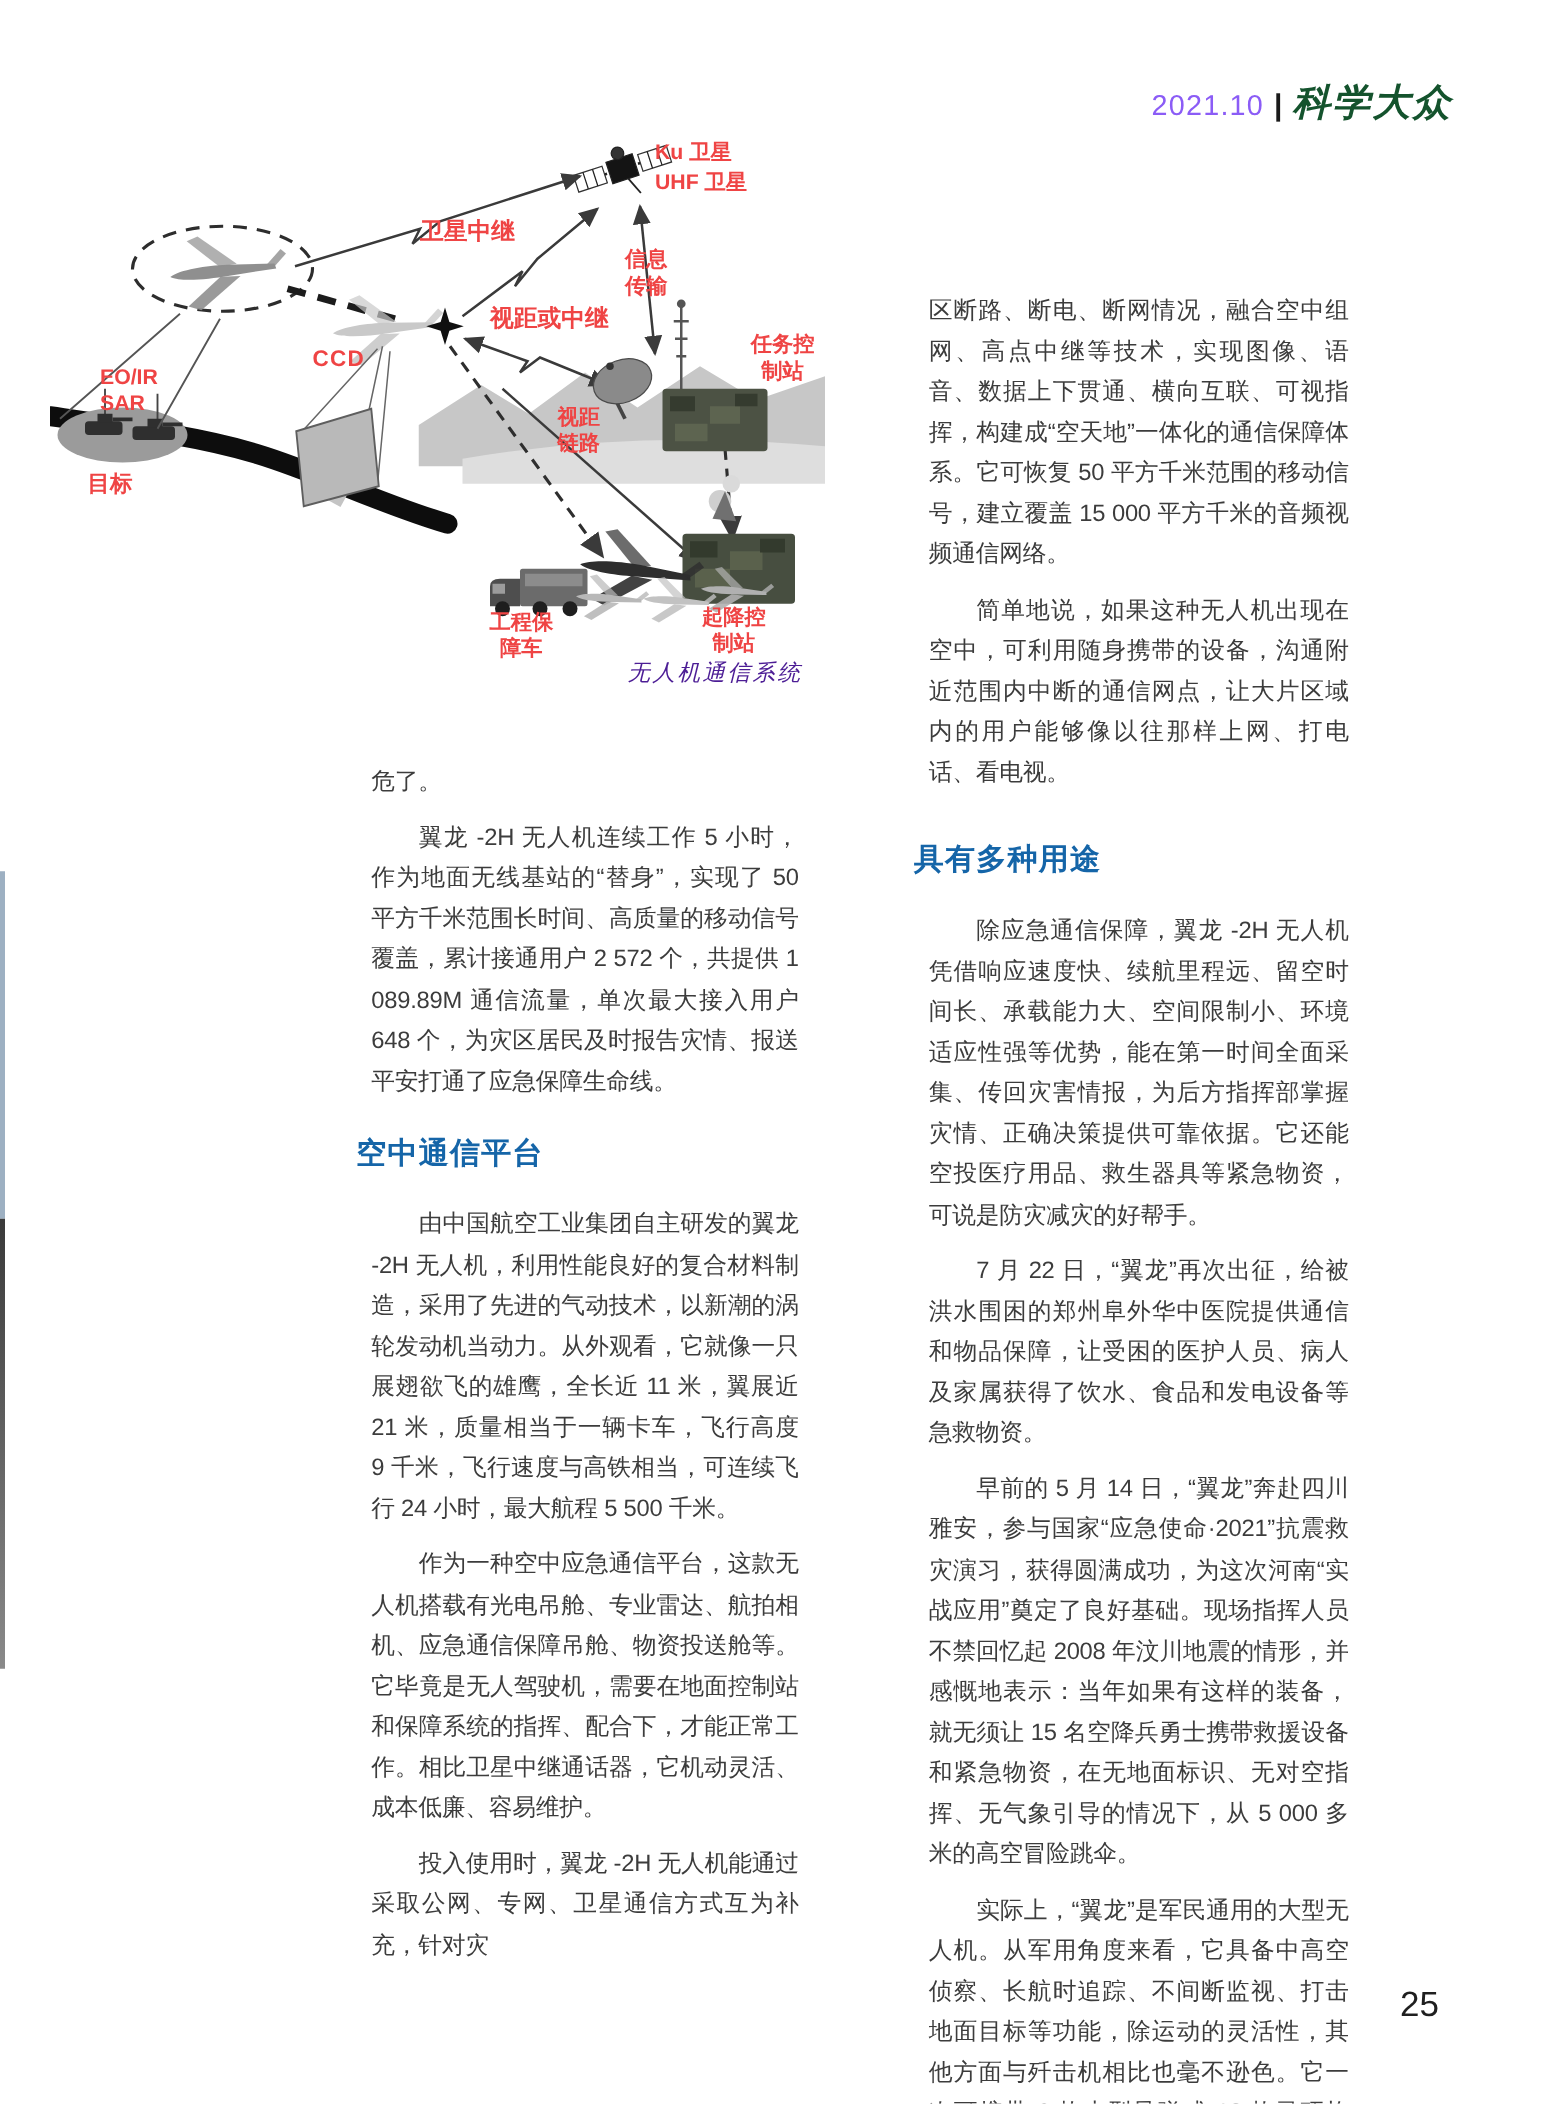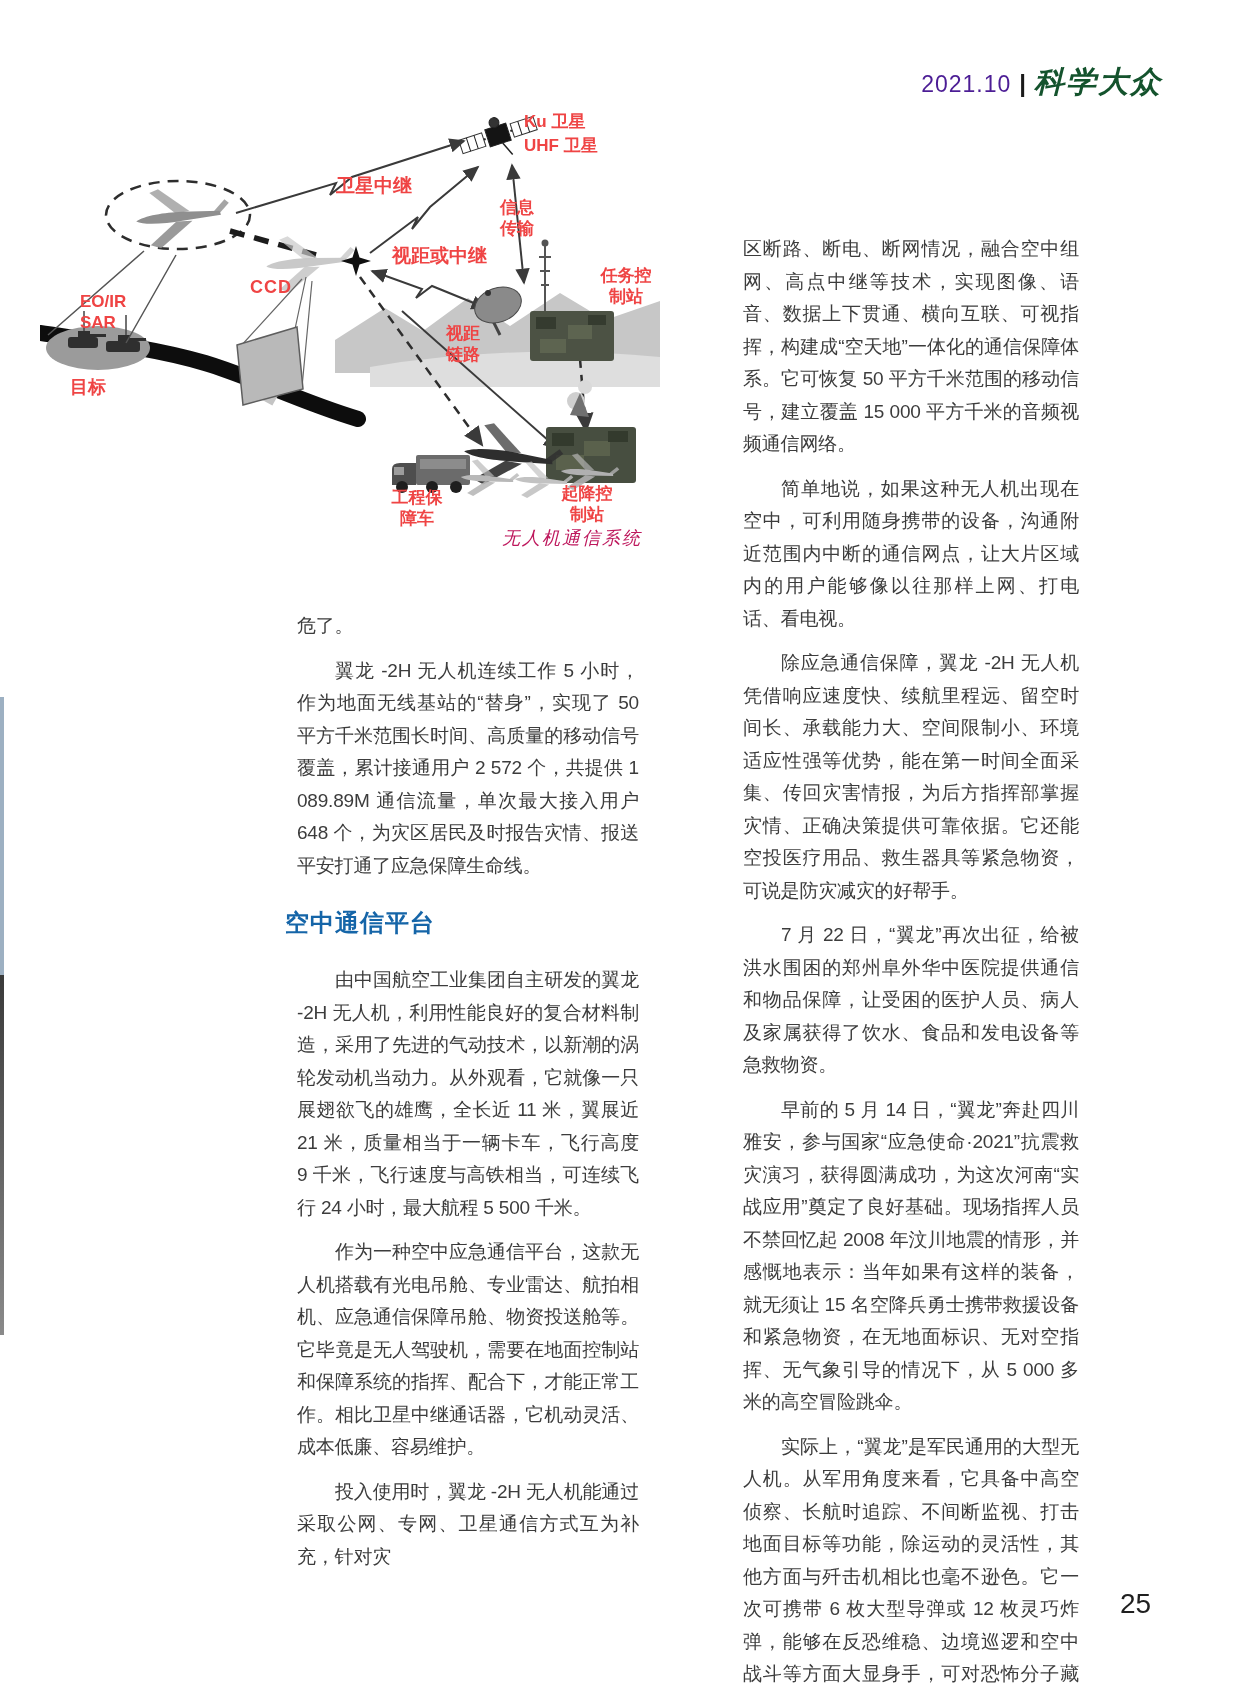--- a/index.html
+++ b/index.html
@@ -1,37 +1,37 @@
 <!DOCTYPE html>
 <html><head>
 <meta charset="utf-8">
 <style>
   html,body{margin:0;padding:0;background:#ffffff;}
   #page{position:relative;width:1240px;height:1683px;background:#fff;overflow:hidden;
         font-family:"Liberation Sans",sans-serif;color:#3c3c3c;}
   
   .hdr{position:absolute;top:62px;right:78px;display:flex;align-items:baseline;gap:8px;}
-  .hdr .issue{font-size:23px;color:#4c1d95;letter-spacing:1px;}
+  .hdr .issue{font-size:23px;color:#8b5cf6;letter-spacing:1px;}
   .hdr .div{font-size:24px;font-weight:700;color:#1a1a1a;}
   .hdr .mag{font-family:"Liberation Serif",serif;font-style:italic;font-weight:700;
             font-size:30px;color:#14532d;letter-spacing:2px;}
   
   .edge1{position:absolute;left:0;top:697px;width:4px;height:278px;background:#9db0c2;}
   .edge2{position:absolute;left:0;top:975px;width:4px;height:360px;
          background:linear-gradient(#3a3a3a,#8a8a8a);}
   
   #fig{position:absolute;left:40px;top:105px;width:620px;height:455px;}
   #fig svg{position:absolute;left:0;top:0;}
   .dlabel{position:absolute;font-weight:700;font-size:17px;line-height:21px;color:#ef4444;
           white-space:pre-line;}
   .dlabel.big{font-size:19px;}
   .ctr{text-align:center;}
   .caption{position:absolute;left:240px;top:526px;width:402px;text-align:right;
            font-family:"Liberation Serif",serif;font-style:italic;font-size:18px;
-           letter-spacing:2px;color:#be185d;}
+           letter-spacing:2px;color:#4c1d95;}
   
   .col{position:absolute;font-size:19px;line-height:32.5px;text-align:justify;
        letter-spacing:-0.2px;}
   #colL{left:285px;top:598px;width:366px;}
   #colR{left:731px;top:221px;width:360px;}
   .col p{margin:12px;}
   .col p.ind{text-indent:2em;}
   h2.sec{margin:26px 0;font-size:24px;line-height:30px;color:#1565a8;
          letter-spacing:1px;font-weight:700;}
   #colR h2.sec{margin-top:38px;}
@@ -203,20 +203,21 @@
     <p class="ind">翼龙 -2H 无人机连续工作 5 小时，作为地面无线基站的“替身”，实现了 50 平方千米范围长时间、高质量的移动信号覆盖，累计接通用户 2 572 个，共提供 1 089.89M 通信流量，单次最大接入用户 648 个，为灾区居民及时报告灾情、报送平安打通了应急保障生命线。</p>
     <h2 class="sec">空中通信平台</h2>
     <p class="ind">由中国航空工业集团自主研发的翼龙 -2H 无人机，利用性能良好的复合材料制造，采用了先进的气动技术，以新潮的涡轮发动机当动力。从外观看，它就像一只展翅欲飞的雄鹰，全长近 11 米，翼展近 21 米，质量相当于一辆卡车，飞行高度 9 千米，飞行速度与高铁相当，可连续飞行 24 小时，最大航程 5 500 千米。</p>
     <p class="ind">作为一种空中应急通信平台，这款无人机搭载有光电吊舱、专业雷达、航拍相机、应急通信保障吊舱、物资投送舱等。它毕竟是无人驾驶机，需要在地面控制站和保障系统的指挥、配合下，才能正常工作。相比卫星中继通话器，它机动灵活、成本低廉、容易维护。</p>
     <p class="ind">投入使用时，翼龙 -2H 无人机能通过采取公网、专网、卫星通信方式互为补充，针对灾</p>
   </div>
 
   <div id="colR" class="col">
     <p>区断路、断电、断网情况，融合空中组网、高点中继等技术，实现图像、语音、数据上下贯通、横向互联、可视指挥，构建成“空天地”一体化的通信保障体系。它可恢复 50 平方千米范围的移动信号，建立覆盖 15 000 平方千米的音频视频通信网络。</p>
     <p class="ind">简单地说，如果这种无人机出现在空中，可利用随身携带的设备，沟通附近范围内中断的通信网点，让大片区域内的用户能够像以往那样上网、打电话、看电视。</p>
+    <h2 class="sec">具有多种用途</h2>
     <p class="ind">除应急通信保障，翼龙 -2H 无人机凭借响应速度快、续航里程远、留空时间长、承载能力大、空间限制小、环境适应性强等优势，能在第一时间全面采集、传回灾害情报，为后方指挥部掌握灾情、正确决策提供可靠依据。它还能空投医疗用品、救生器具等紧急物资，可说是防灾减灾的好帮手。</p>
     <p class="ind">7 月 22 日，“翼龙”再次出征，给被洪水围困的郑州阜外华中医院提供通信和物品保障，让受困的医护人员、病人及家属获得了饮水、食品和发电设备等急救物资。</p>
     <p class="ind">早前的 5 月 14 日，“翼龙”奔赴四川雅安，参与国家“应急使命·2021”抗震救灾演习，获得圆满成功，为这次河南“实战应用”奠定了良好基础。现场指挥人员不禁回忆起 2008 年汶川地震的情形，并感慨地表示：当年如果有这样的装备，就无须让 15 名空降兵勇士携带救援设备和紧急物资，在无地面标识、无对空指挥、无气象引导的情况下，从 5 000 多米的高空冒险跳伞。</p>
     <p class="ind">实际上，“翼龙”是军民通用的大型无人机。从军用角度来看，它具备中高空侦察、长航时追踪、不间断监视、打击地面目标等功能，除运动的灵活性，其他方面与歼击机相比也毫不逊色。它一次可携带 6 枚大型导弹或 12 枚灵巧炸弹，能够在反恐维稳、边境巡逻和空中战斗等方面大显身手，可对恐怖分子藏身之处、碉堡、坦克等目标发起猛烈攻击，配合空中军事力量遂行作战任务，将在现代战争中发挥重要作用。</p>
     <p class="editor">（责任编辑：白玉磊）</p>
   </div>
 
   <div class="pagenum">25</div>
 </div>
 

